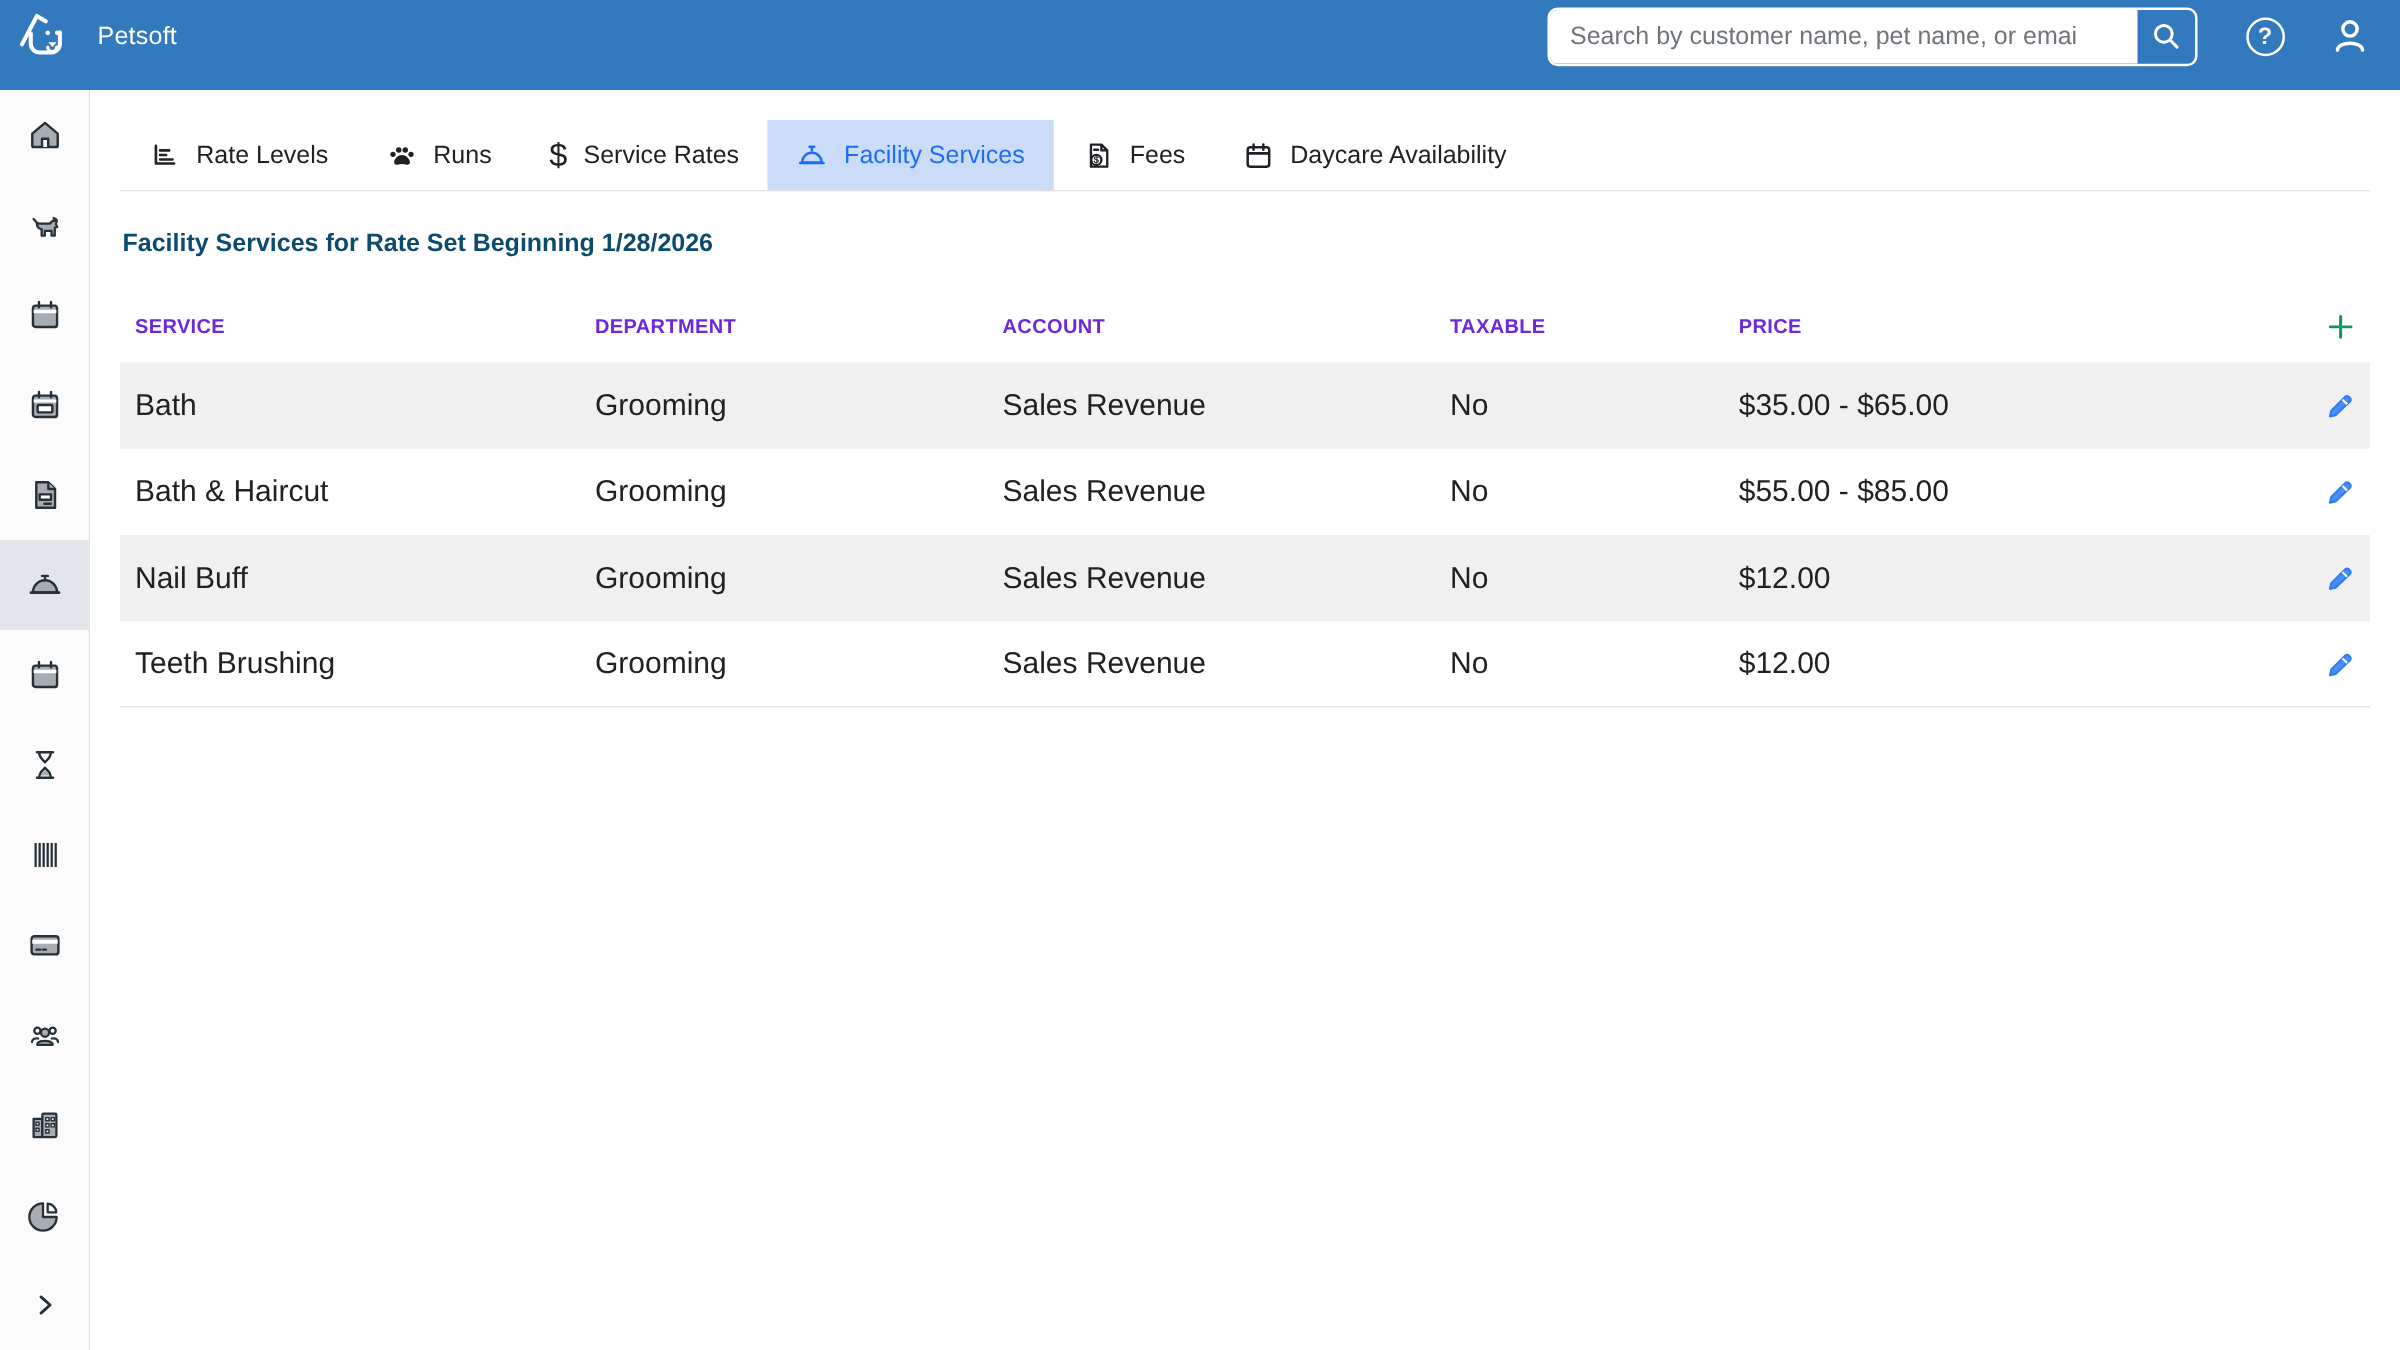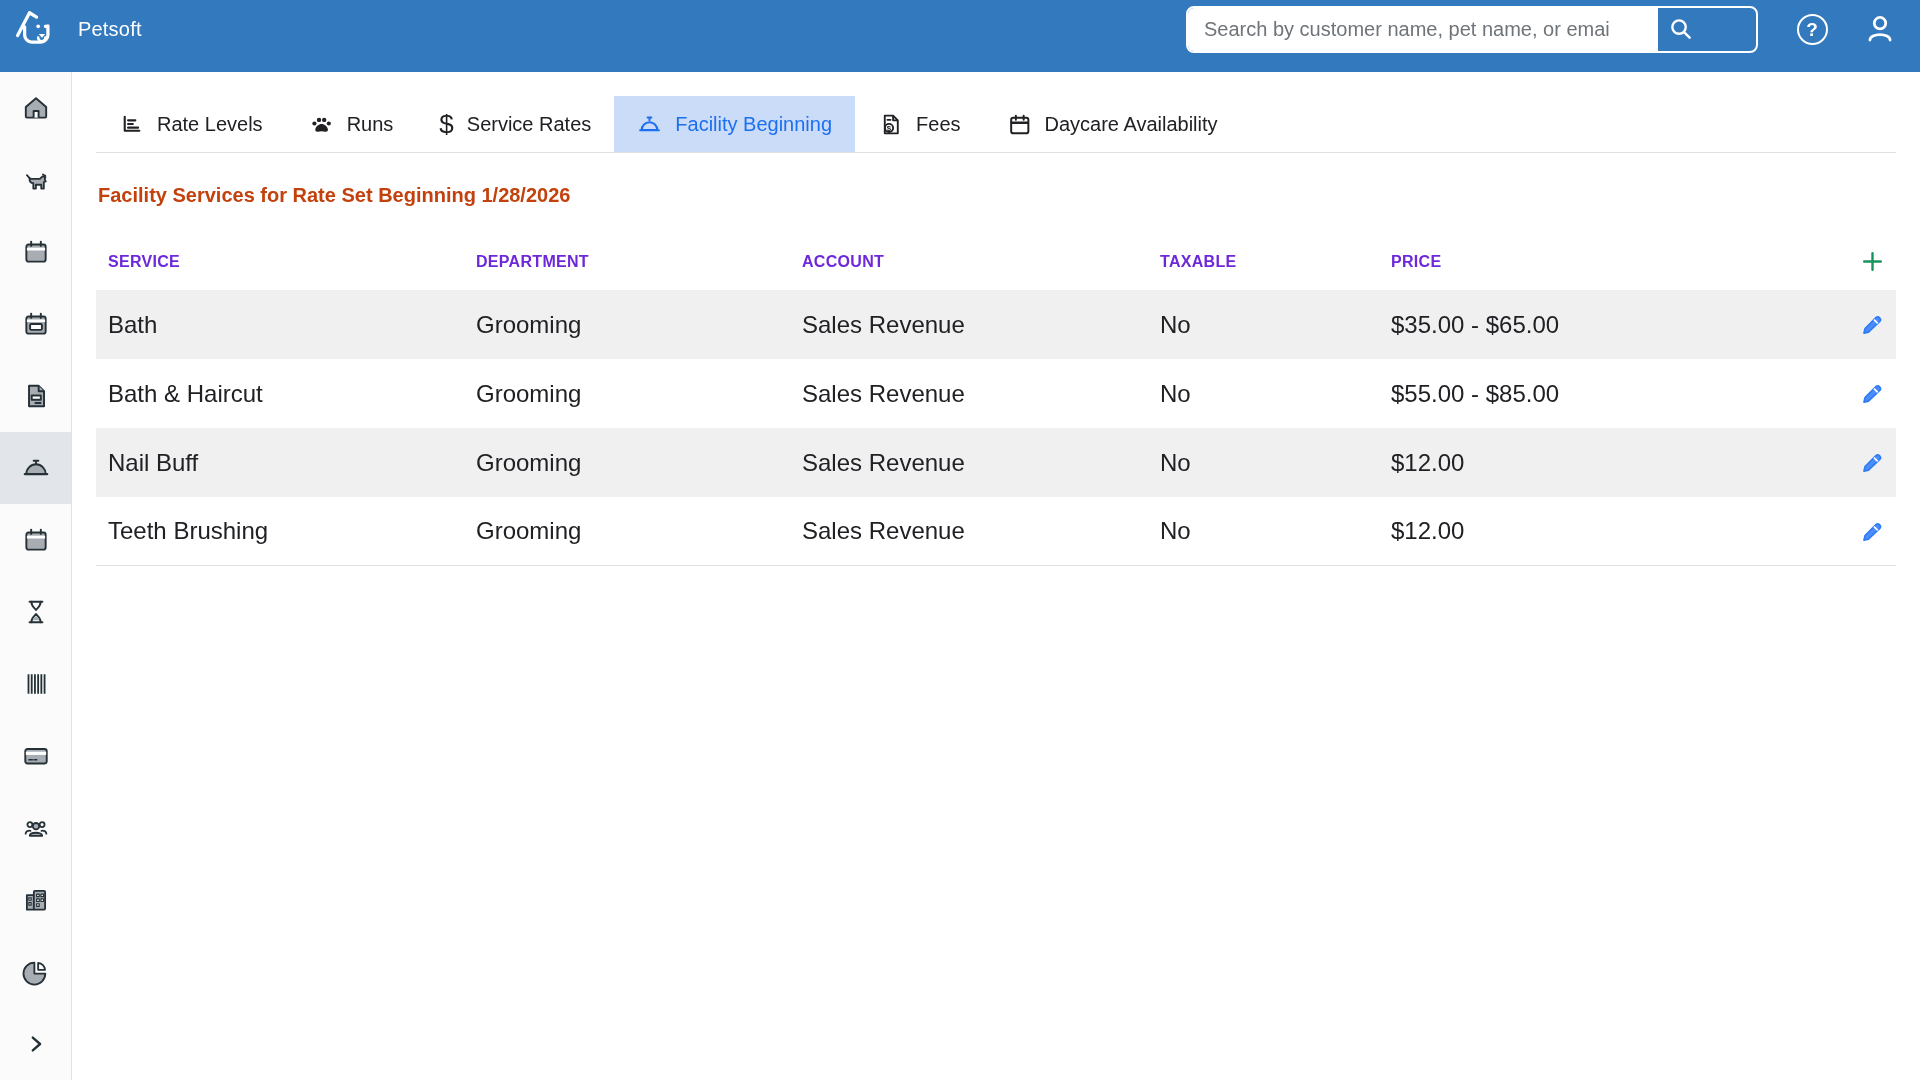--- a/index.html
+++ b/index.html
@@ -4,21 +4,21 @@
 <style>
   * { margin:0; padding:0; box-sizing:border-box; }
   html,body { width:1920px; height:1080px; overflow:hidden; background:#fff;
     font-family:"Liberation Sans","DejaVu Sans",sans-serif; }
 
   
   .topbar { position:absolute; left:0; top:0; width:1920px; height:72px;
     background:#3379be; display:flex; align-items:center; padding:0 12px 14px 8px; z-index:5; }
   .logo { width:56px; height:56px; display:flex; align-items:center; justify-content:center; }
   .app-title { color:#fff; font-size:20px; font-weight:500; margin-left:14px; letter-spacing:.2px; }
-  .search-group { margin-left:auto; width:572px; height:47px; border:2px solid #fff;
+  .search-group { margin-left:auto; width:520px; height:47px; border:2px solid #fff;
     border-radius:8px; display:flex; overflow:hidden; }
   .search-input { width:470px; height:100%; border:none; outline:none; background:#fff;
     font-size:20px; padding:0 16px; color:#333; font-family:"Liberation Sans","DejaVu Sans",sans-serif; }
   .search-input::placeholder { color:#6f7479; opacity:1; }
   .search-btn { width:46px; height:100%; background:transparent; border:none; cursor:pointer;
     display:flex; align-items:center; justify-content:center; }
   .icon-btn { background:transparent; border:none; cursor:pointer; display:flex;
     align-items:center; justify-content:center; }
   .help-btn { margin-left:34px; width:40px; height:40px; }
   .help-circle { width:31px; height:31px; border:2.6px solid #fff; border-radius:50%;
@@ -35,21 +35,21 @@
 
   
   .main { position:absolute; left:72px; top:72px; width:1848px; height:1008px;
     padding:24px 24px 0 24px; }
   .tabbar { display:flex; height:57px; border-bottom:1px solid #e0e0e0; }
   .tab { display:flex; align-items:center; gap:13px; padding:0 23px; cursor:pointer;
     font-size:20px; font-weight:500; color:#202124; white-space:nowrap;text-align:center; }
   .tab.active { background:#cadcf7; color:#1d6ff2; }
   .tab .dollar { font-size:26px; font-weight:500; line-height:1; }
 
-  .page-title { margin:31px 0 0 2px; font-size:20px; font-weight:700; color:#c2410c; }
+  .page-title { margin:31px 0 0 2px; font-size:20px; font-weight:700; color:#0c4a6e; }
 
   .table { margin-top:26px; width:1800px; }
   .trow { display:grid; grid-template-columns:368px 326px 358px 231px 1fr 48px;
     align-items:center; }
   .thead { height:57px; font-size:16px; font-weight:700; color:#6d28d9; letter-spacing:.3px; }
   .tbody-row { height:69px; font-size:24px; color:#202124; }
   .tbody-row:nth-child(odd) { background:#f0f0f1; }
   .tbody-row:last-child { border-bottom:1px solid #e0e0e0; }
   .cell { padding-left:12px; }
   .action-cell { display:flex; justify-content:center; align-items:center; }
@@ -245,21 +245,21 @@
       <span>Service Rates</span>
     </div>
 
     <div class="tab active">
       <svg width="25" height="25" viewBox="0 0 24 24" fill="none" stroke="#1d6ff2" stroke-width="1.9" stroke-linecap="round">
         <path d="M4.5 17.3 a7.5 7.5 0 0 1 15 0 z"></path>
         <path d="M3 17.6 h18"></path>
         <path d="M12 8 V6.2"></path>
         <path d="M10.2 5.2 h3.6"></path>
       </svg>
-      <span>Facility Beginning</span>
+      <span>Facility Services</span>
     </div>
 
     <div class="tab">
       <svg width="25" height="25" viewBox="0 0 24 24" fill="none" stroke="#202124" stroke-width="1.8" stroke-linejoin="round">
         <path d="M6.5 3.5 h8 l4.5 4.5 v12.5 h-12.5 z"></path>
         <path d="M14.5 3.5 v4.5 h4.5"></path>
         <path d="M9 7.5 h3" stroke-linecap="round"></path>
         <circle cx="10.6" cy="15.3" r="3.9"></circle>
         <text x="10.6" y="18" text-anchor="middle" font-size="7.5" font-weight="bold" fill="#202124" stroke="none">$</text>
       </svg>

